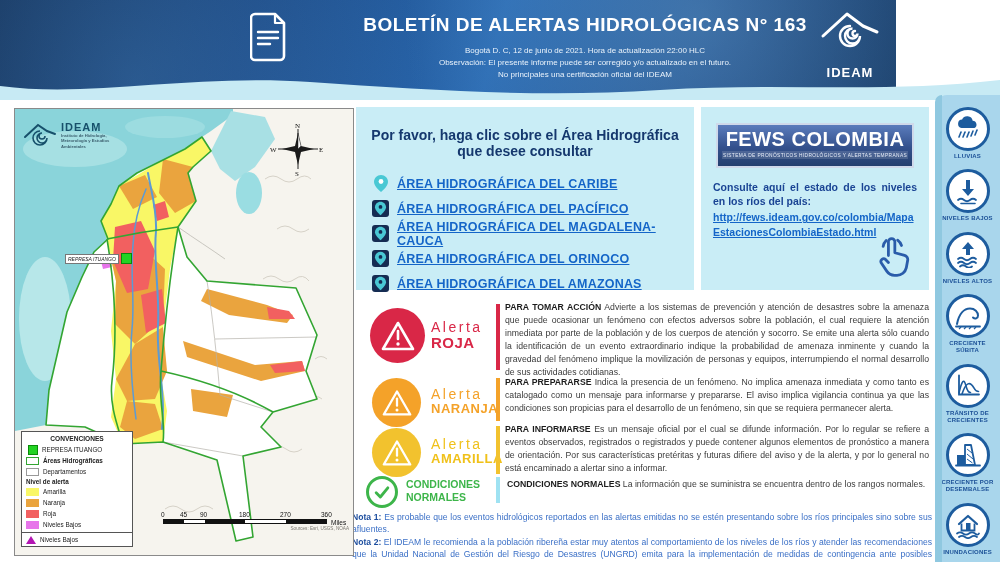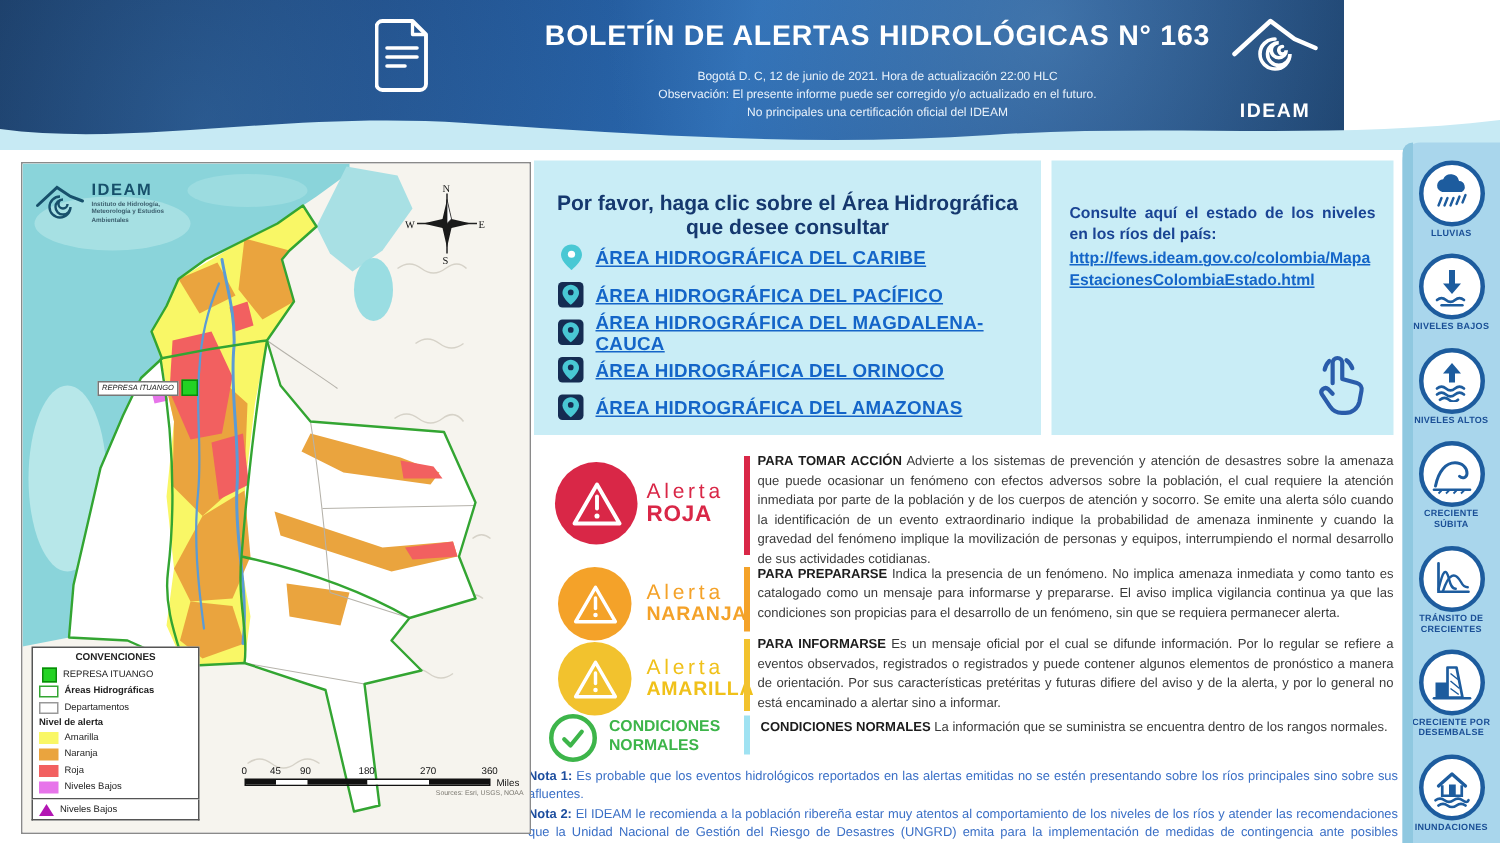--- a/index.html
+++ b/index.html
@@ -48,21 +48,21 @@
   .scalebar .nums { position:relative; height:8px; }
   .scalebar .nums span { position:absolute; top:0; }
   .scalebar .bar { position:relative; width:164px; height:5px; border:1px solid #111; display:flex; }
   .scalebar .seg { height:100%; }
   .scalebar .miles { position:absolute; left:168px; top:8px; font-size:6.5px; }
   .scalebar .src { margin-top:2px; text-align:right; font-size:4.6px; color:#7a776f; }
 
   
   .links-panel { position:absolute; left:356px; top:107px; width:338px; height:183px; background:#c9edf6; z-index:2; }
   .links-intro { margin:20px 14px 0 14px; text-align:center; font-size:14px; font-weight:bold; color:#15386e; }
-  .links-list { margin:0 0 0 16px; }
+  .links-list { margin:12px 0 0 16px; }
   .link-row { display:flex; align-items:center; gap:8px; height:25px; }
   .pin-badge { width:17px; height:17px; border-radius:3px; background:#152c52; display:flex; align-items:center; justify-content:center; flex:0 0 17px; }
   .pin-plain { width:17px; height:19px; display:flex; align-items:flex-start; justify-content:center; flex:0 0 17px; }
   .area-link { font-size:12.5px; font-weight:bold; color:#1465c8; text-decoration:underline; letter-spacing:.2px; cursor:pointer; }
 
   
   .fews-panel { position:absolute; left:701px; top:107px; width:228px; height:183px; background:#c9edf6; z-index:2; padding:16px 12px 0 12px; }
   .fews-banner { margin:0 auto; width:198px; height:45px; border:2px solid #cfd9ea;
     background:linear-gradient(180deg,#5a7cbc 0%,#33508c 55%,#24406f 100%);
     color:#fff; text-align:center; padding-top:3px; }
@@ -324,20 +324,24 @@
             <path d="M8,1 C4.1,1 1,4.1 1,8 c0,4.5 7,10 7,10 s7,-5.5 7,-10 C15,4.1 11.9,1 8,1 Z" fill="#49c8d4"></path>
             <circle cx="8" cy="7.5" r="2.4" fill="#152c52"></circle>
           </svg>
       </span>
       <a class="area-link">ÁREA HIDROGRÁFICA DEL AMAZONAS</a>
     </div>
   </div>
 </div>
 
 <div class="fews-panel">
+  <div class="fews-banner">
+    <div class="fews-title">FEWS COLOMBIA</div>
+    <div class="fews-sub">SISTEMA DE PRONÓSTICOS HIDROLÓGICOS Y ALERTAS TEMPRANAS</div>
+  </div>
   <div class="fews-text">Consulte aquí el estado de los niveles en los ríos del país:</div>
   <a class="fews-url">http://fews.ideam.gov.co/colombia/MapaEstacionesColombiaEstado.html</a>
   <svg class="hand-icon" width="42" height="46" viewBox="0 0 30 33">
     <g stroke="#2a5caa" stroke-width="2" fill="none" stroke-linecap="round" stroke-linejoin="round">
       <path d="M11,14 V4.2 a2.3,2.3 0 0 1 4.6,0 V12 l7,1.9 a3.1,3.1 0 0 1 2.2,3.6 l-1,5.4 a6.8,6.8 0 0 1 -6.7,5.3 h-1.7 a6.8,6.8 0 0 1 -5.6,-3 l-4,-6 a2,2 0 0 1 3.1,-2.4 l2.1,2.2"></path>
       <path d="M7.2,7.5 a8,8 0 0 1 2.2,-4.2"></path>
       <path d="M17.6,3 a8,8 0 0 1 2.8,3.8"></path>
     </g>
   </svg>
 </div>

